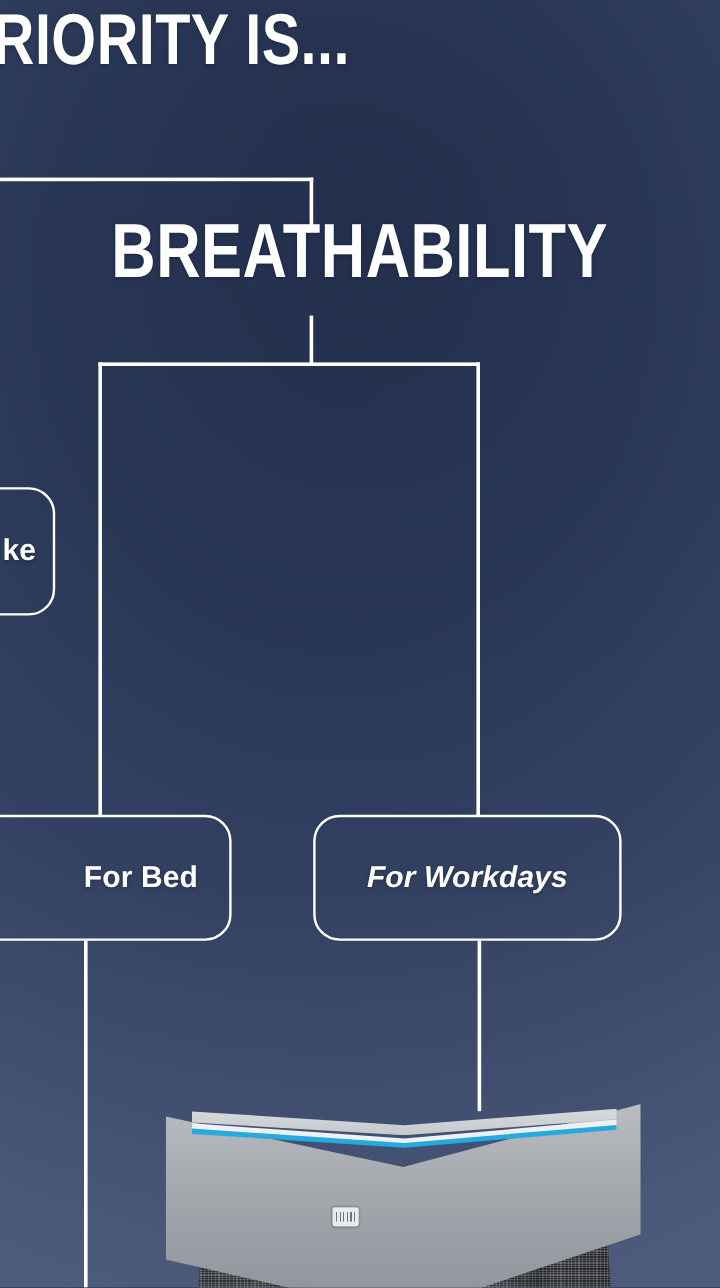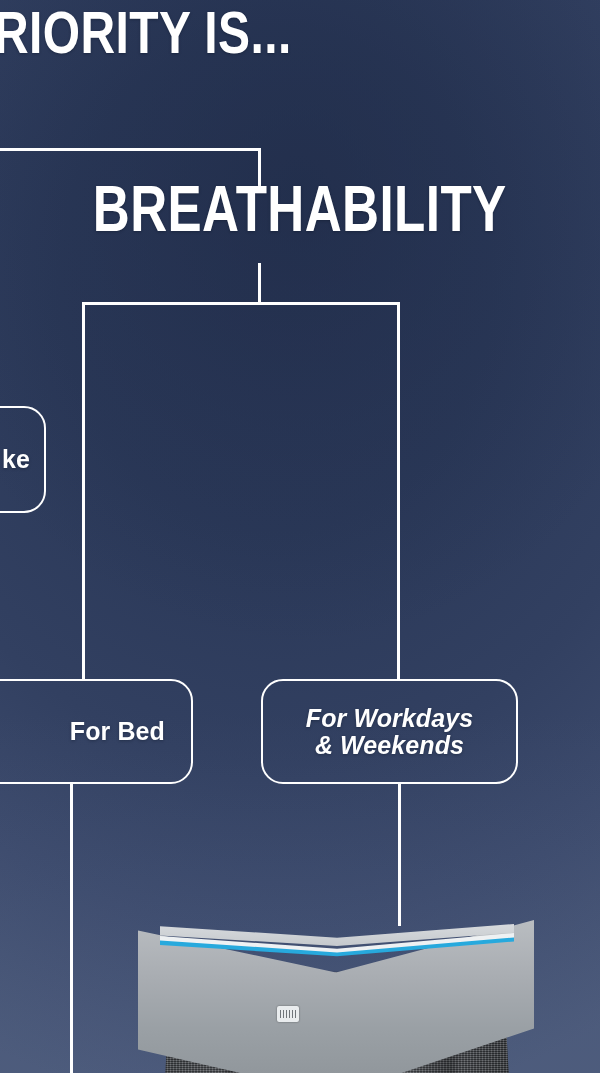--- a/index.html
+++ b/index.html
@@ -176,21 +176,20 @@
     <span>ke</span>
   </div>
 
   <div id="opt-bed" class="optbox">
     <span>For Bed</span>
   </div>
 
   <div id="opt-work" class="optbox">
     <span>
       <span>For Workdays</span><br>
-      <span>&amp; Weekends</span>
     </span>
   </div>
 
   <div class="ln v" style="left:70px;top:784px;height:289px;"></div>
   <div class="ln v" style="left:398px;top:784px;height:142px;"></div>
 
   <div id="product">
     <div class="garment">
       <div class="brief-body">
         <div class="mesh"></div>

